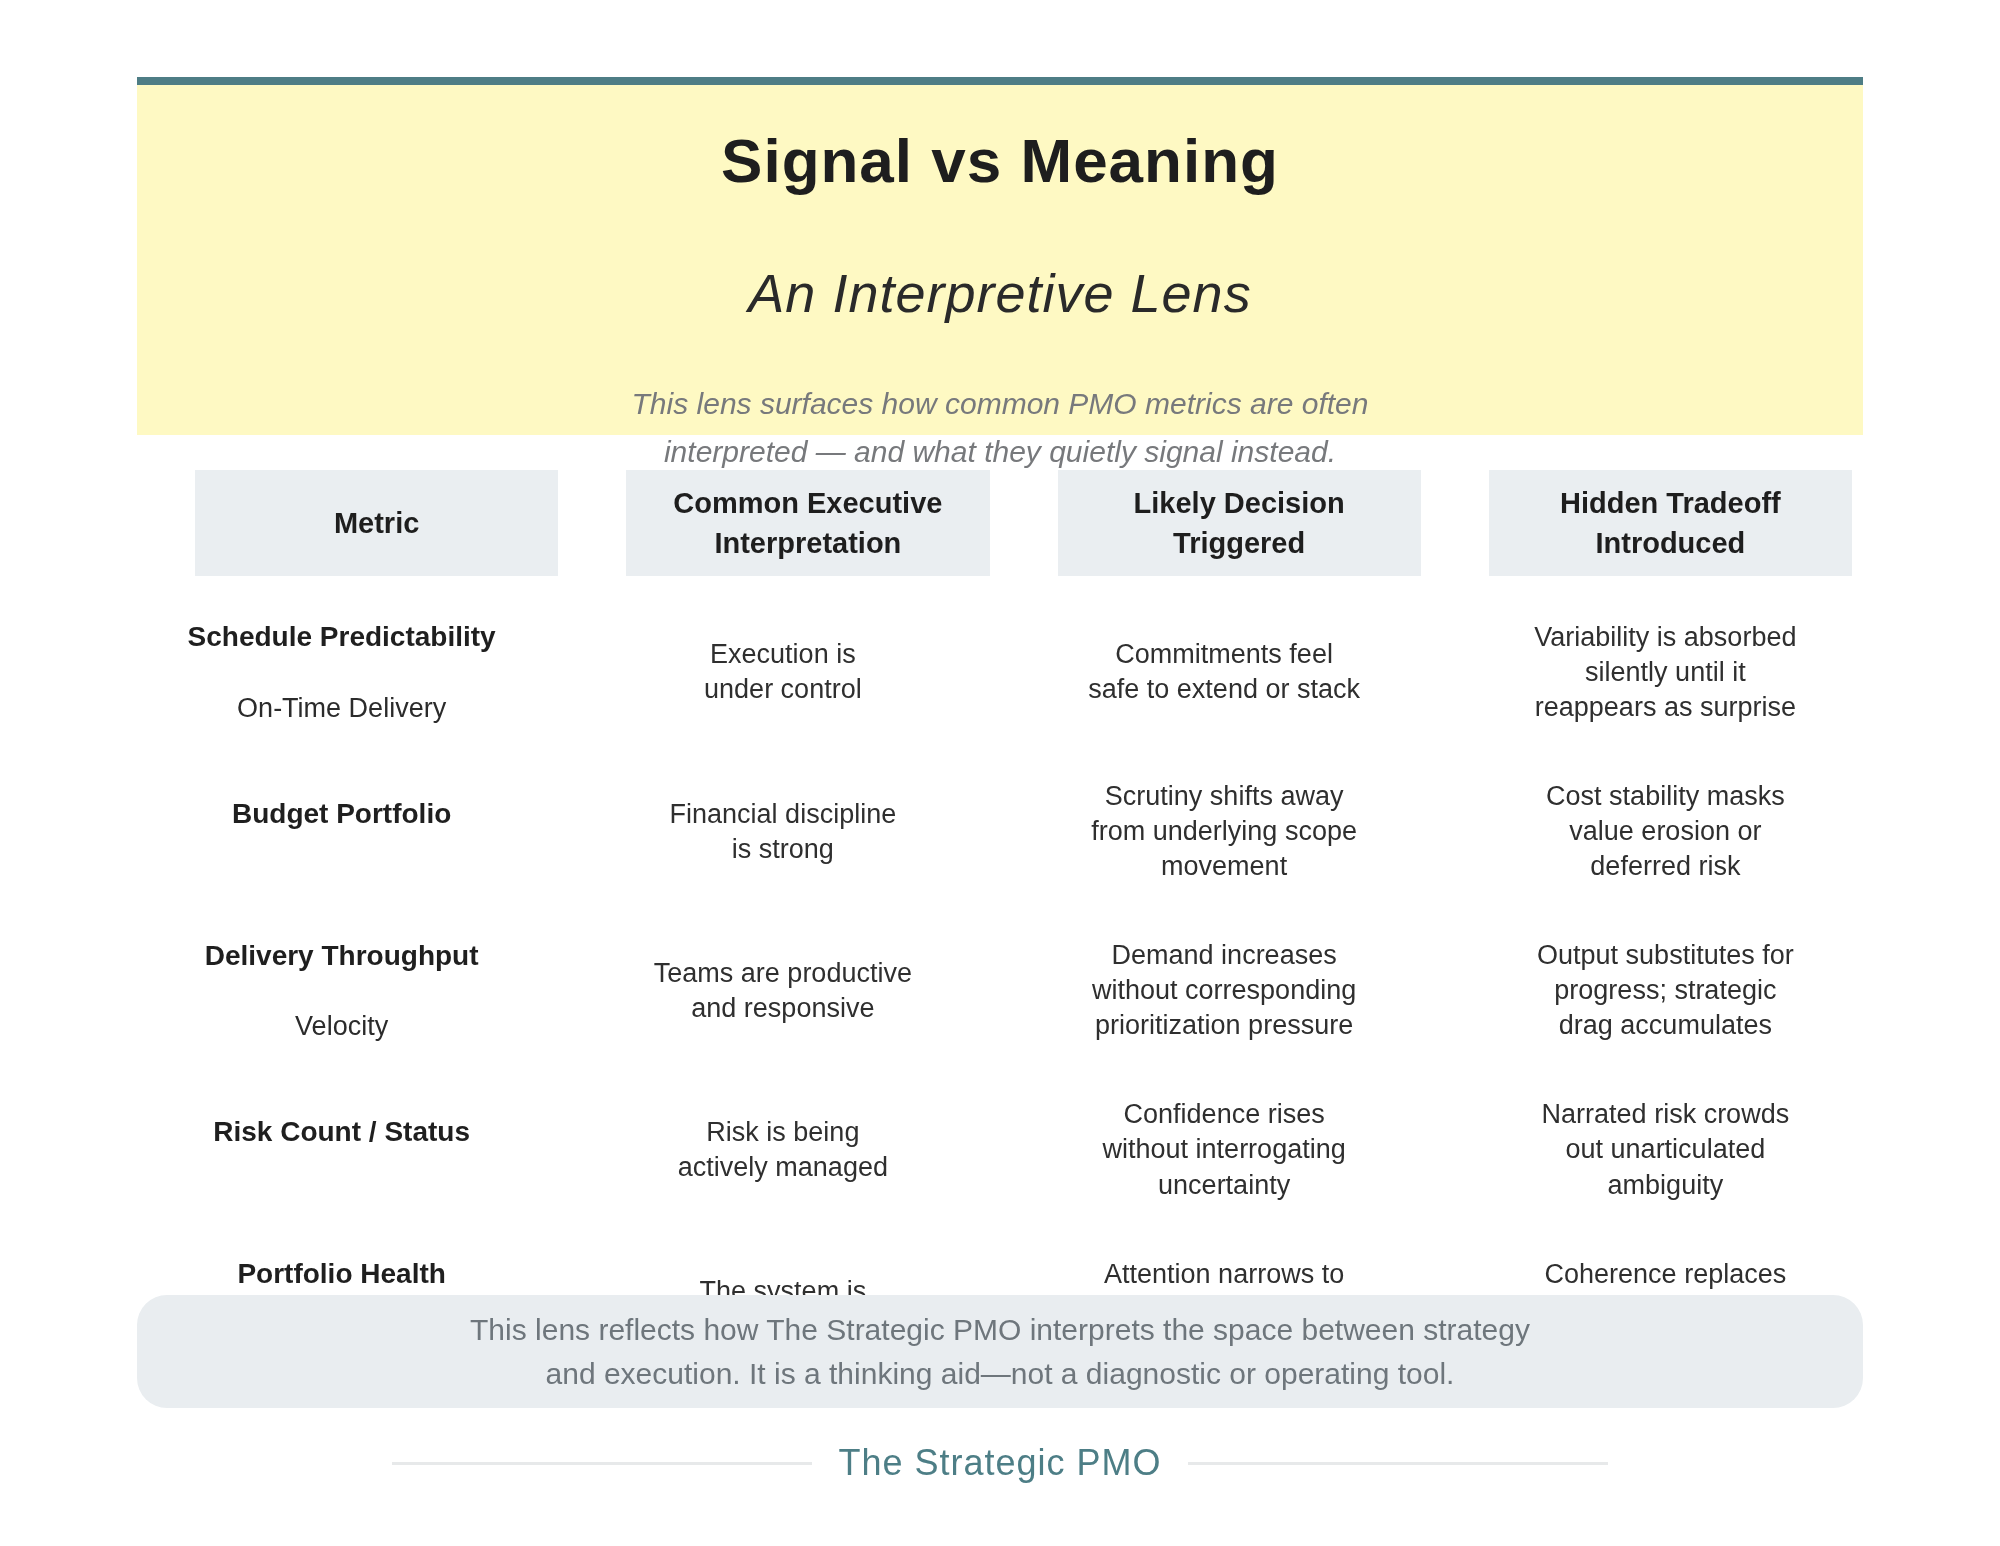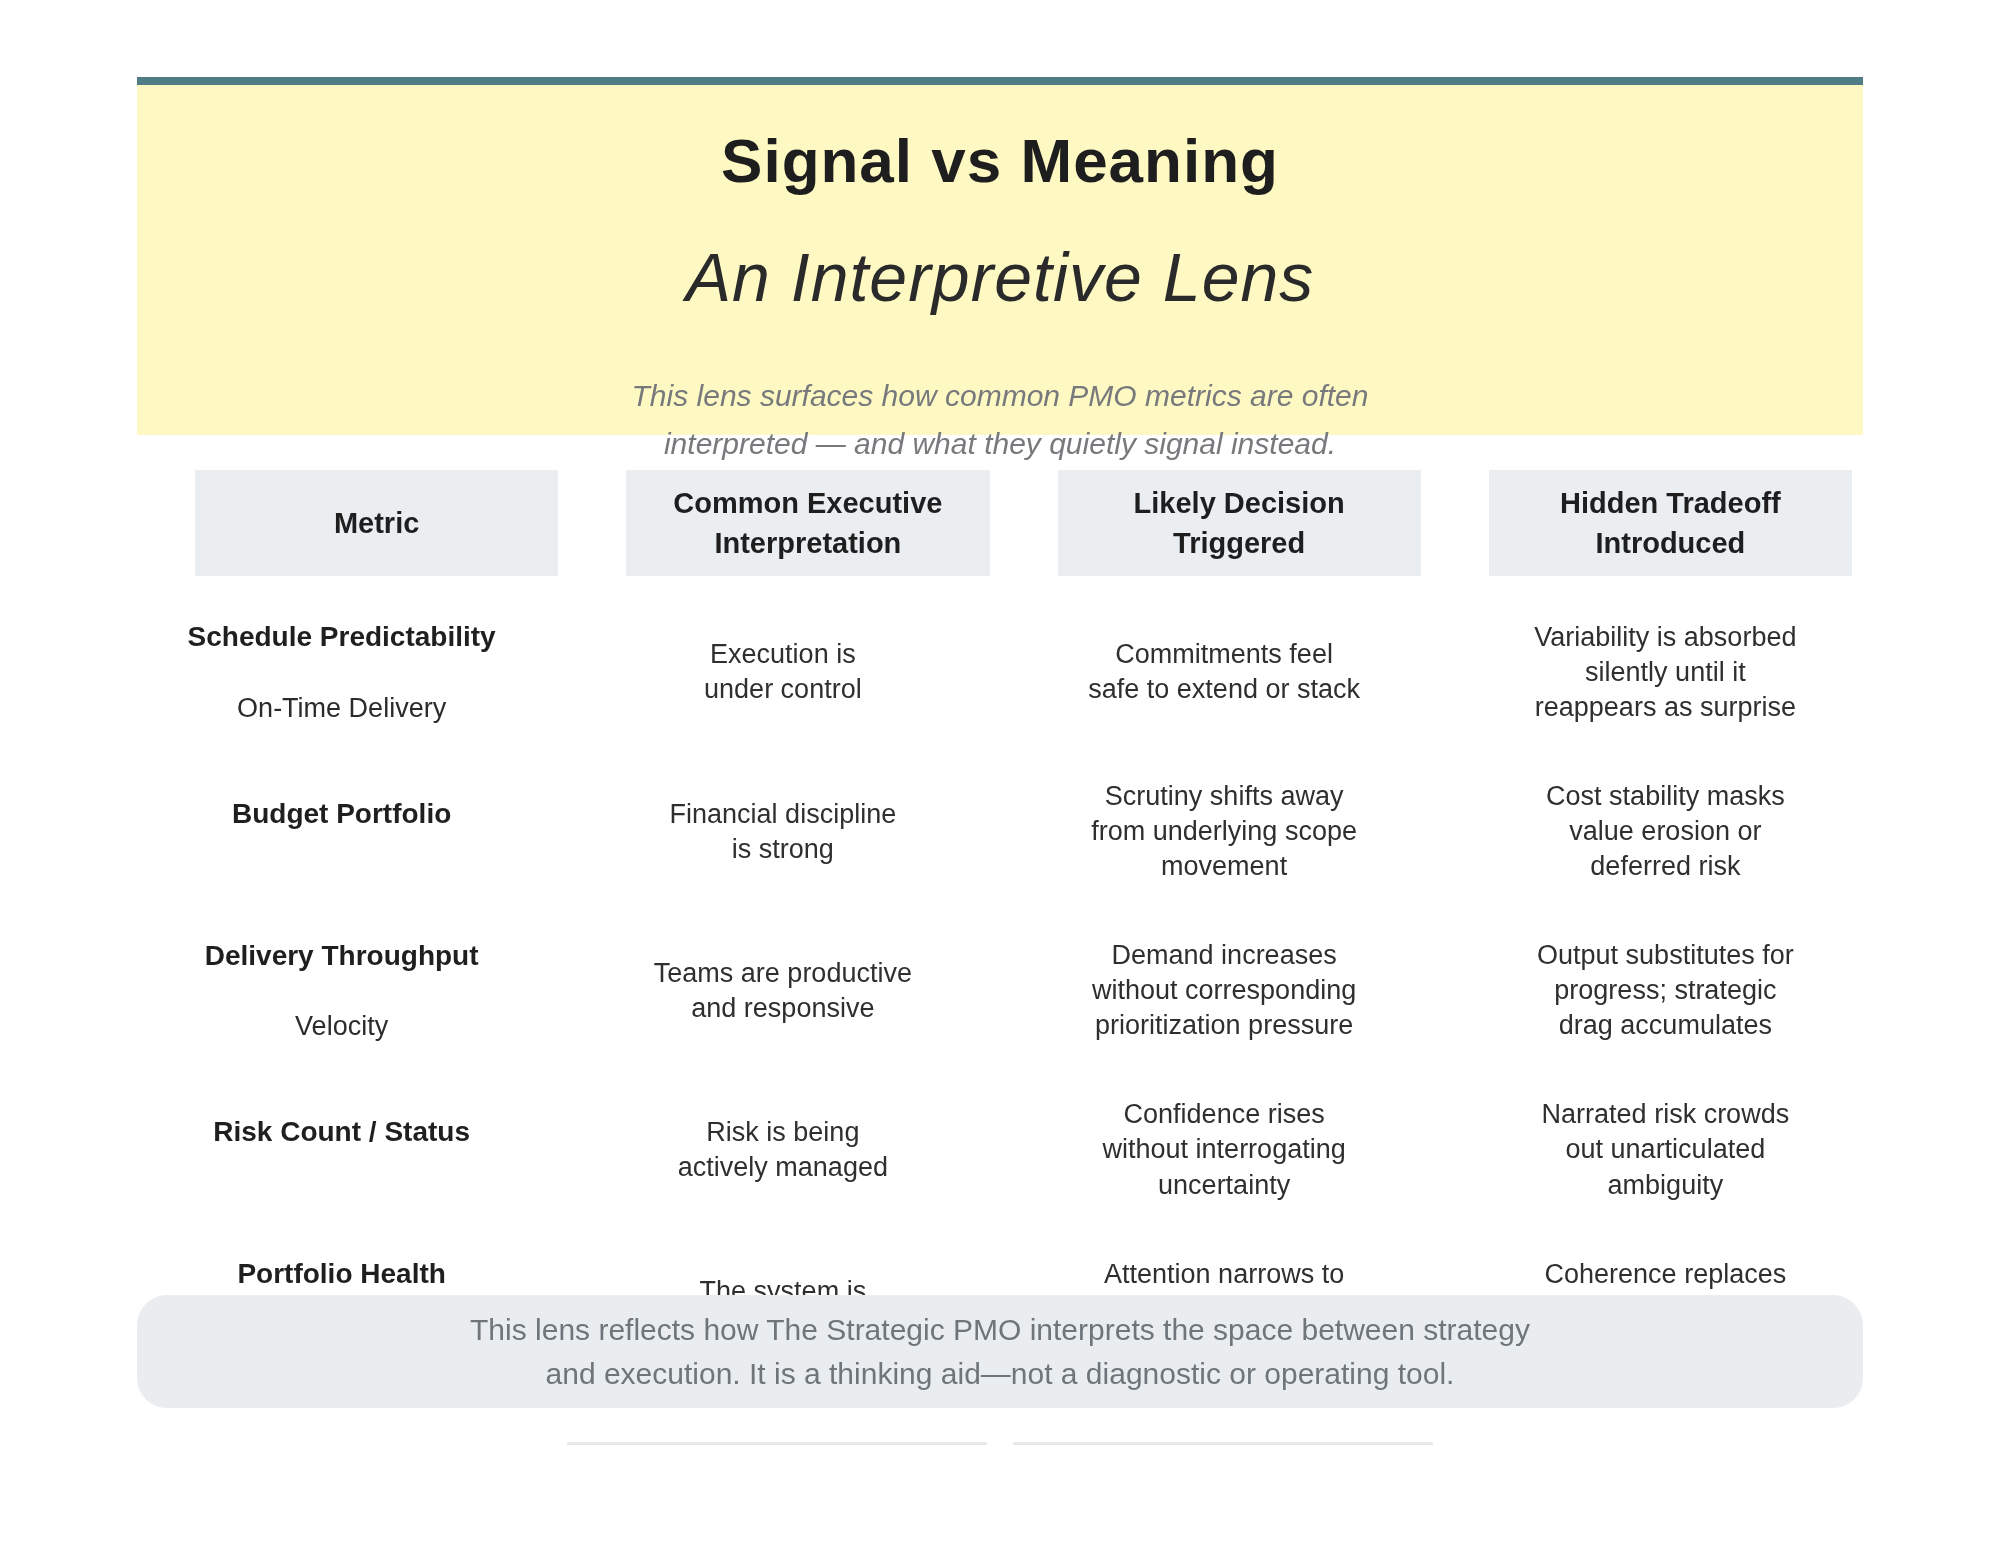--- a/index.html
+++ b/index.html
@@ -25,22 +25,22 @@
     text-align: center;
   }
   .page-title {
     margin-top: 40px;
     font-size: 62px;
     font-weight: 800;
     letter-spacing: 1px;
     color: #1e1e1e;
   }
   .page-subtitle {
-    margin-top: 42px;
-    font-size: 68px;
+    margin-top: 66px;
+    font-size: 54px;
     font-style: italic;
     font-weight: 400;
     color: #2a2a2a;
     letter-spacing: 1px;
     text-align: center;
   }
   .page-description {
     margin-top: 56px;
     font-size: 30px;
     font-style: italic;
@@ -231,14 +231,15 @@
 
 </div>
 
 <div class="footer-box">
   <div>This lens reflects how The Strategic PMO interprets the space between strategy
 and execution. It is a thinking aid—not a diagnostic or operating tool.</div>
 </div>
 
 <div class="brand-row">
   <div class="brand-line"></div>
+  <div class="brand-text">The Strategic PMO</div>
   <div class="brand-line"></div>
 </div>
 
 </body></html>

